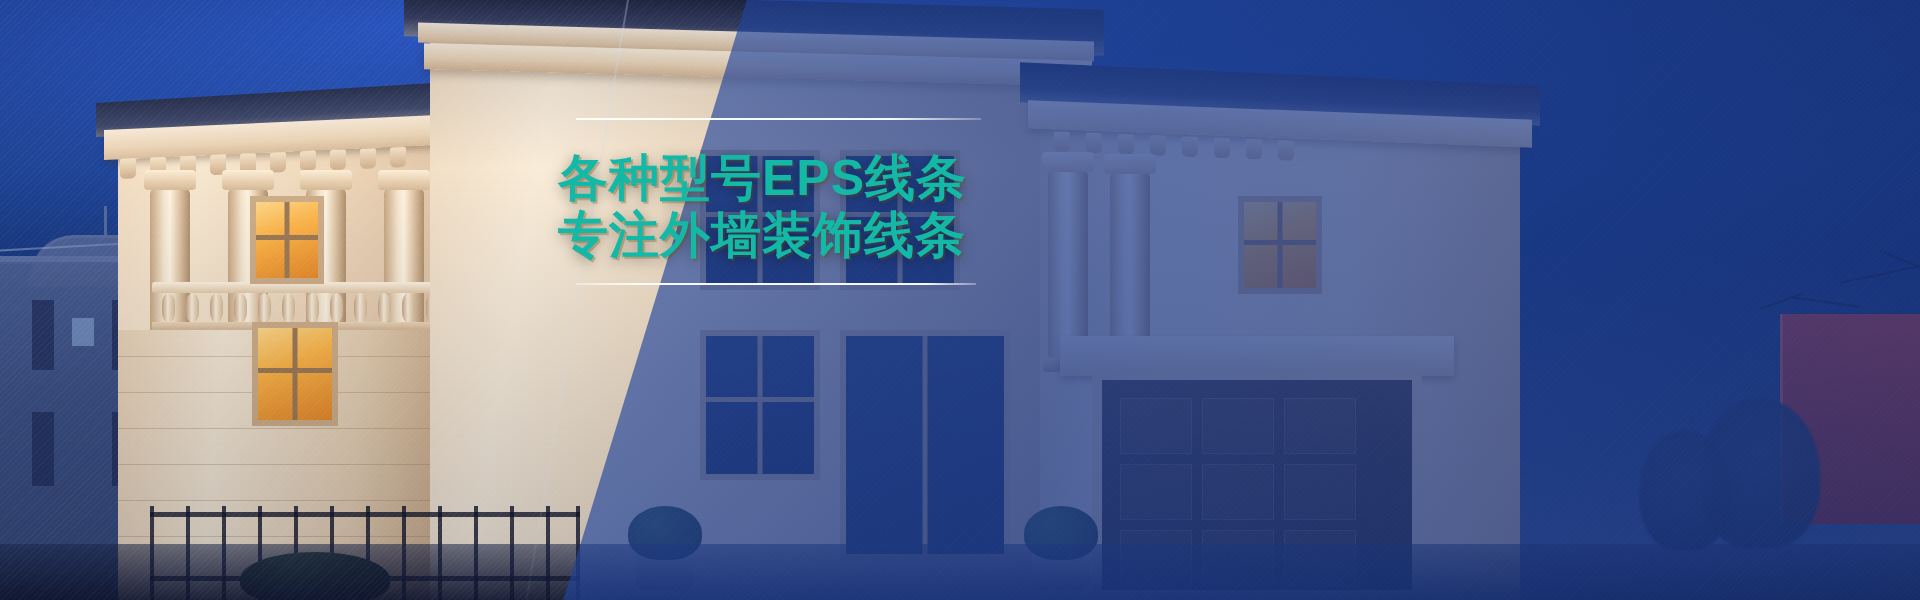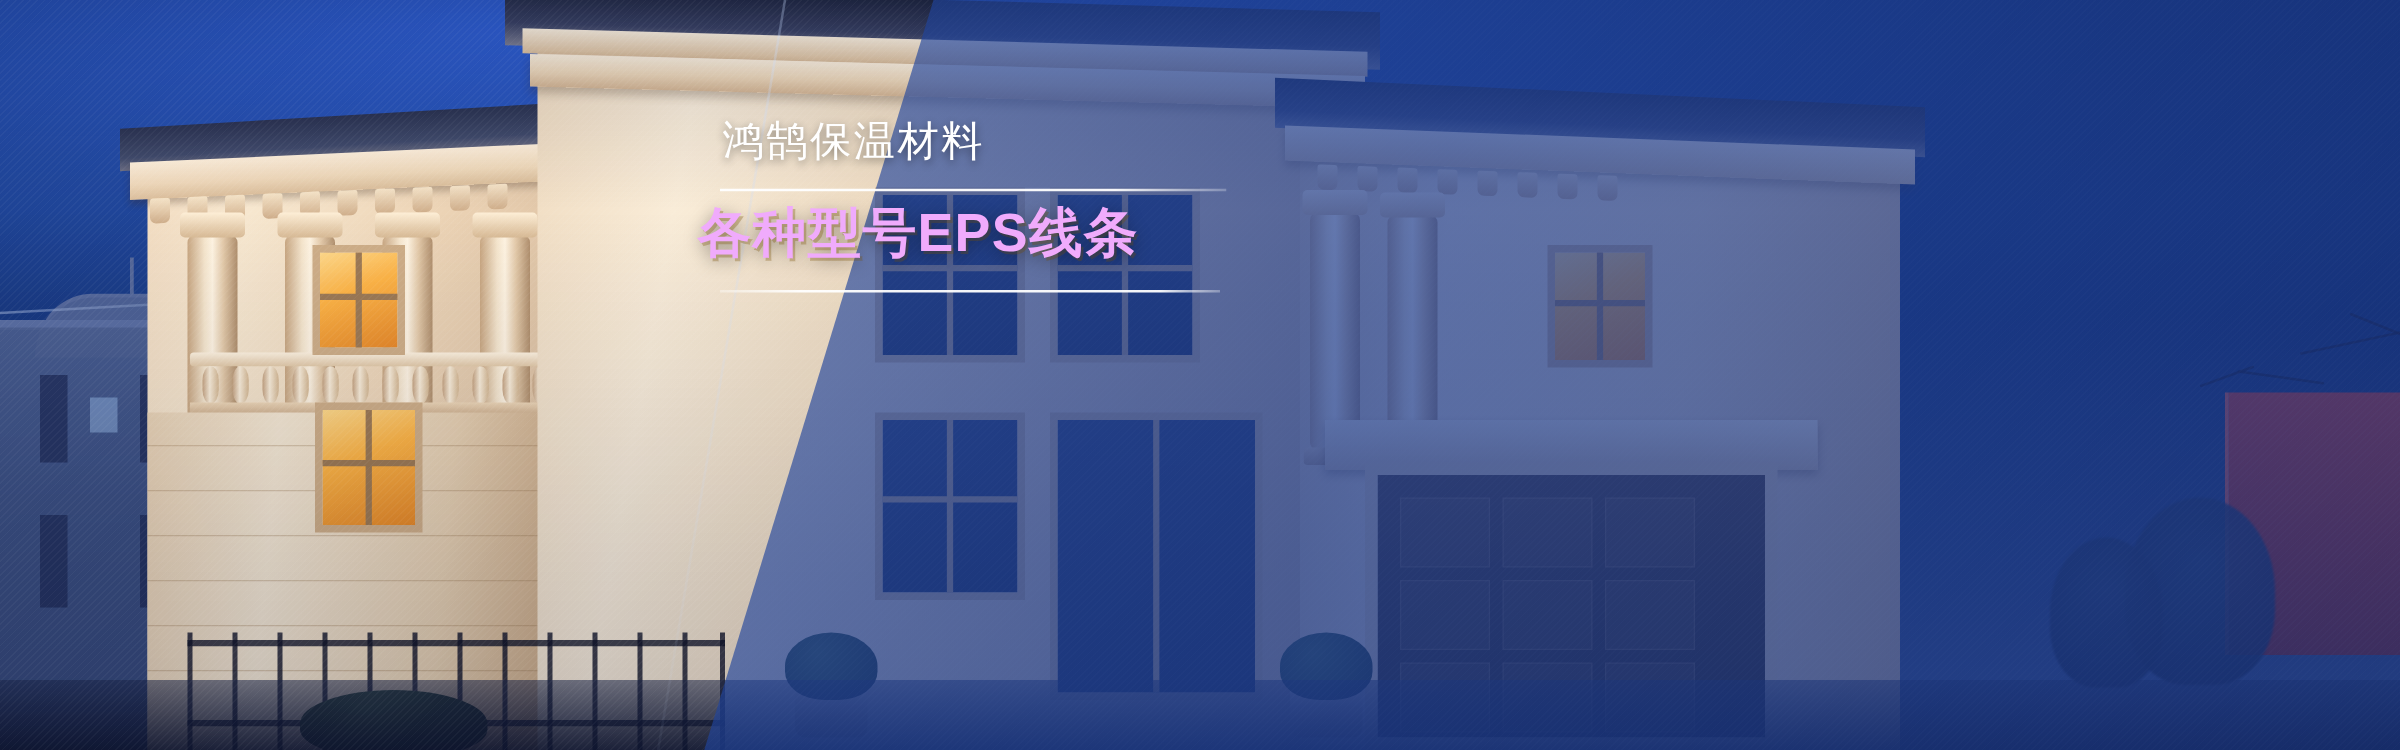--- a/index.html
+++ b/index.html
@@ -218,23 +218,23 @@
   }
   .rule{
     margin-top:22px;height:2px;width:405px;margin-left:20px;
     background:linear-gradient(90deg,rgba(255,255,255,.98) 0%,rgba(255,255,255,.95) 78%,rgba(255,255,255,.25) 100%);
   }
   .rule-lower{
     margin-top:0;height:2px;width:400px;margin-left:20px;
     background:linear-gradient(90deg,rgba(255,255,255,.35) 0%,rgba(255,255,255,.95) 16%,rgba(255,255,255,.95) 88%,rgba(255,255,255,.3) 100%);
   }
   .headline{
-    margin-top:10px;
-    font-size:43px;line-height:1.13;font-weight:700;
-    color:#f0abfc;letter-spacing:1px;
+    margin-top:30px;
+    font-size:50px;line-height:1.13;font-weight:700;
+    color:#14b8a6;letter-spacing:1px;
     text-shadow:
       2px 2px 0 rgba(120,80,0,.30),
       0 3px 14px rgba(0,0,0,.38);
     white-space:nowrap;
   }
   .headline div{padding-left:2px;}
   .tagline{
     margin-top:20px;
     font-size:26px;color:#fff;letter-spacing:3px;font-weight:400;
     text-shadow:0 2px 8px rgba(0,0,0,.45);
@@ -425,21 +425,21 @@
 
   <div class="grade"></div>
   <div class="scanlines"></div>
 
   <div class="panel">
     <div class="panel-shape"></div>
     <div class="panel-edge"></div>
   </div>
 
   <div class="copy">
-    <div class="brand">鸿鹄保温材料</div>
     <div class="rule"></div>
     <div class="headline">
       <div>各种型号EPS线条</div>
+      <div>专注外墙装饰线条</div>
     </div>
     <div class="rule-lower" style="margin-top:20px"></div>
   </div>
 
 </div>
 
 </body></html>

